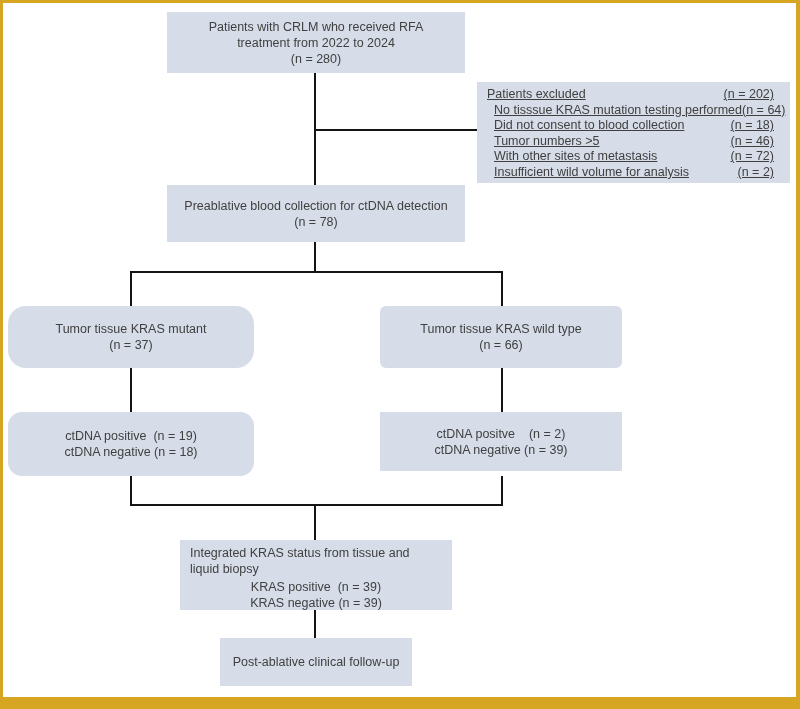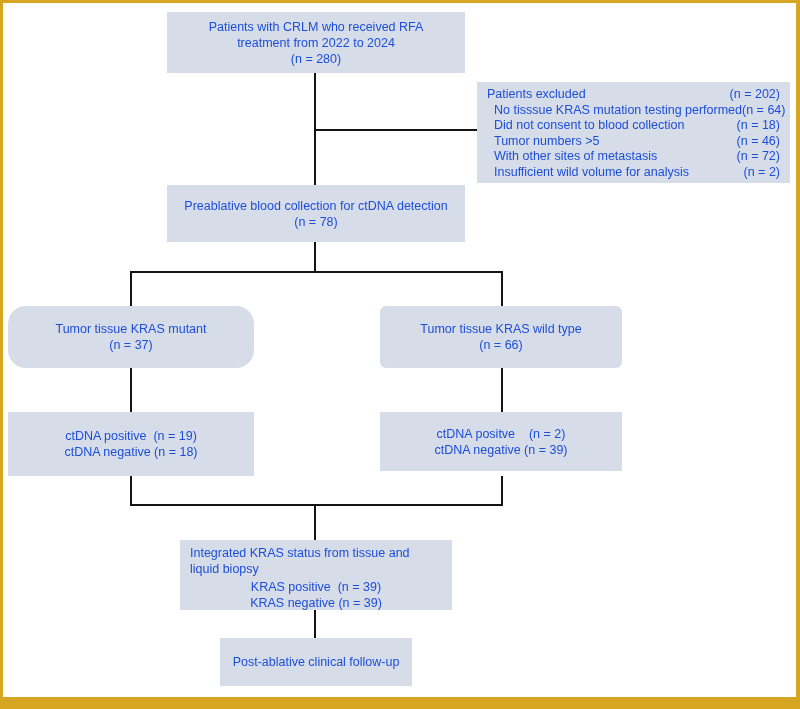--- a/index.html
+++ b/index.html
@@ -2,21 +2,21 @@
 <html><head>
 <meta charset="utf-8">
 <style>
   html, body { margin: 0; padding: 0; background: #ffffff; }
   #canvas {
     position: relative;
     width: 800px;
     height: 709px;
     background: #ffffff;
     font-family: "Liberation Sans", "DejaVu Sans", sans-serif;
-    color: #1d4ed8;
+    color: #404040;
     overflow: hidden;
   }
   .frame-strip { position: absolute; background: #d6a522; }
   #frame-top    { left: 0; top: 0; width: 800px; height: 3px; }
   #frame-left   { left: 0; top: 0; width: 3px; height: 709px; }
   #frame-right  { left: 796px; top: 0; width: 4px; height: 709px; }
   #frame-bottom { left: 0; top: 697px; width: 800px; height: 12px; }
 
   .box {
     position: absolute;
@@ -28,25 +28,25 @@
   .box.centered {
     display: flex;
     flex-direction: column;
     justify-content: center;
     align-items: center;
     text-align: center;
   }
   .box-line { white-space: pre; }
 
   #box-top         { left: 167px; top: 12px;  width: 298px; height: 61px; }
-  #box-excluded    { left: 477px; top: 82px;  width: 313px; height: 101px; padding: 5px 10px 0 10px; }
+  #box-excluded    { left: 477px; top: 82px;  width: 313px; height: 101px; padding: 5px 16px 0 10px; text-decoration: underline; }
   #box-preablative { left: 167px; top: 185px; width: 298px; height: 57px; }
   #box-kras-mutant { left: 8px;   top: 306px; width: 246px; height: 62px; border-radius: 18px; }
   #box-kras-wild   { left: 380px; top: 306px; width: 242px; height: 62px; border-radius: 6px; }
-  #box-ctdna-mutant{ left: 8px;   top: 412px; width: 246px; height: 64px; }
+  #box-ctdna-mutant{ left: 8px;   top: 412px; width: 246px; height: 64px; border-radius: 14px; }
   #box-ctdna-wild  { left: 380px; top: 412px; width: 242px; height: 59px; }
   #box-integrated  { left: 180px; top: 540px; width: 272px; height: 70px; padding: 5px 10px 4px 10px; }
   #box-followup    { left: 220px; top: 638px; width: 192px; height: 48px; }
 
   .excl-row { display: flex; justify-content: space-between; line-height: 15.6px; }
   .excl-row .lbl { white-space: pre; }
   .excl-row.item .lbl { padding-left: 7px; }
   .excl-row .cnt { white-space: pre; }
 
   #box-integrated .heading { text-align: left; line-height: 16px; }

